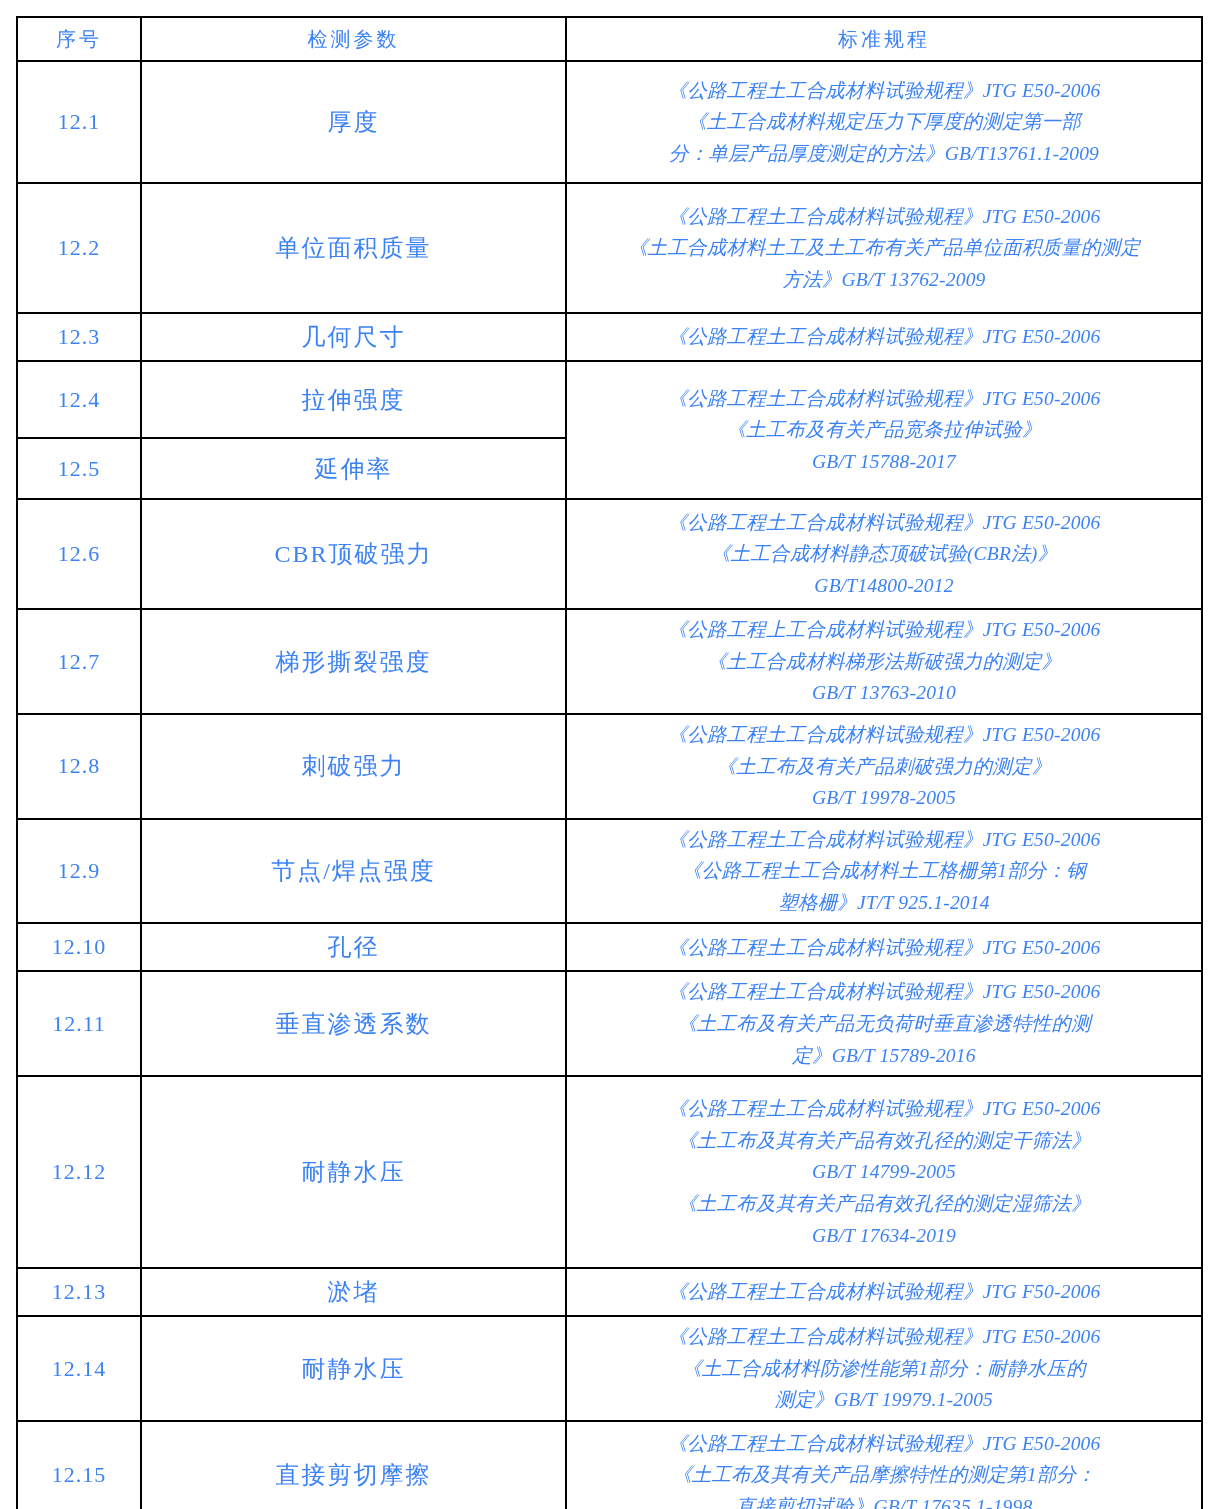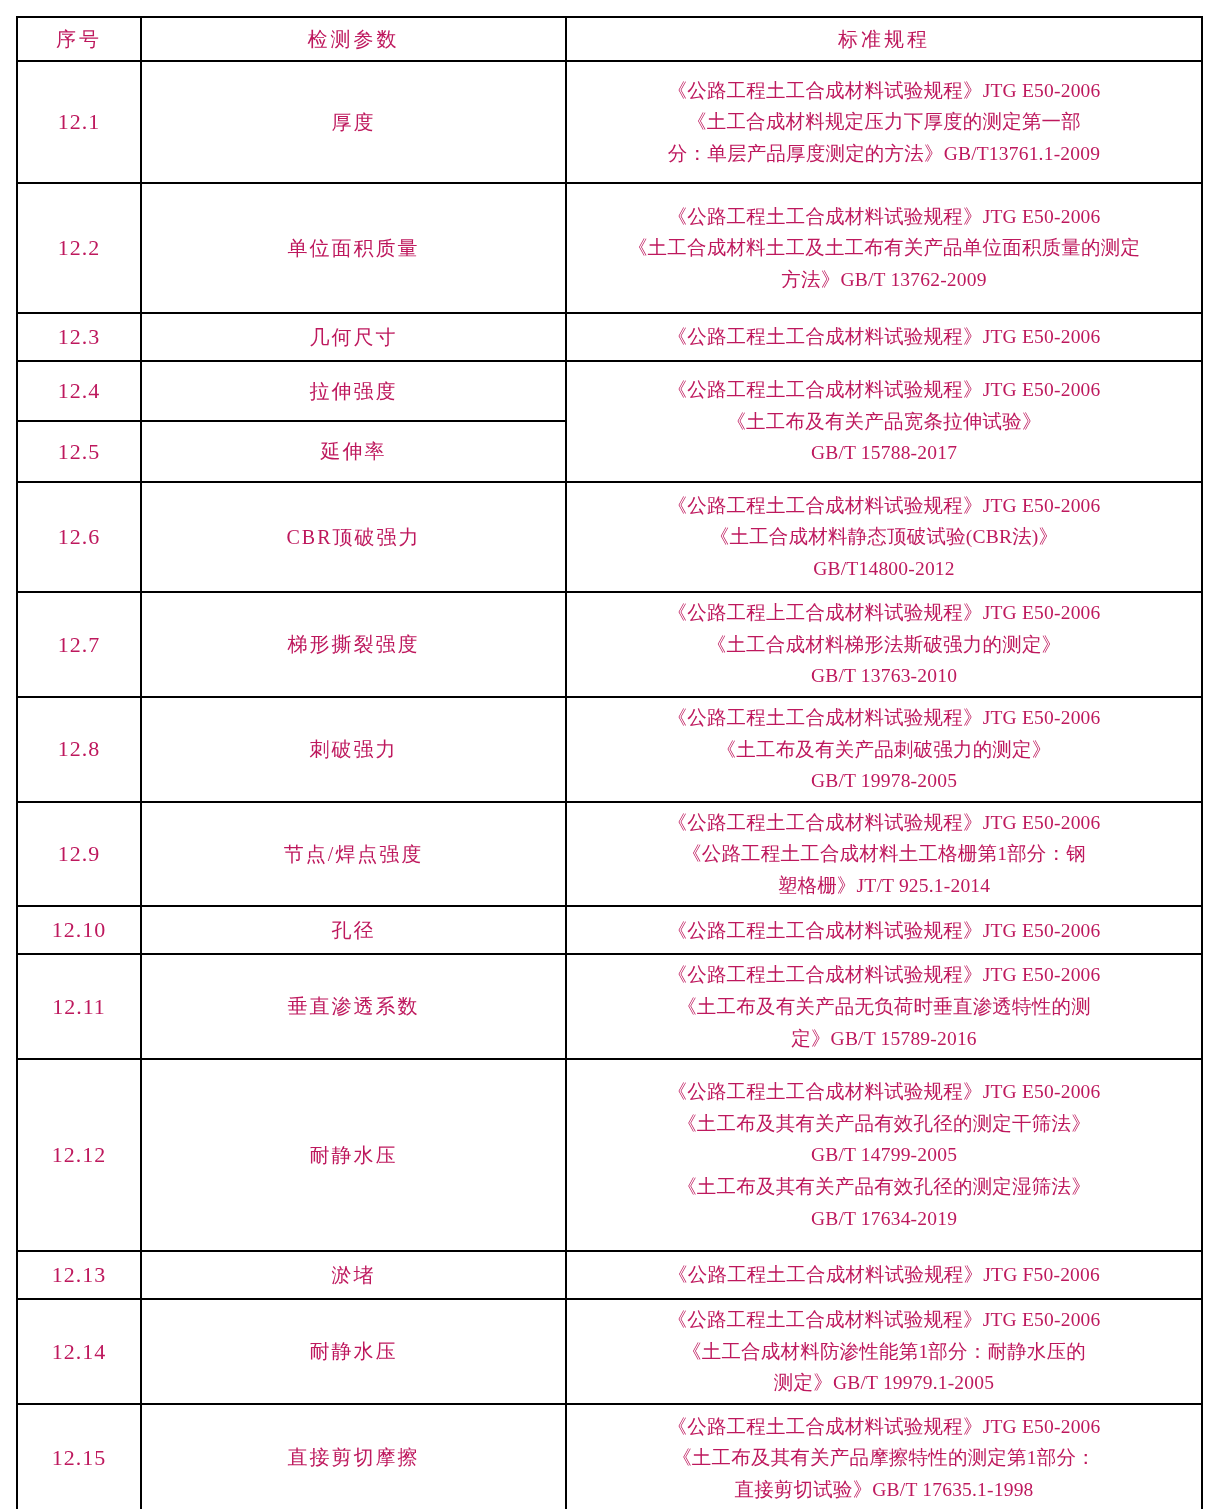--- a/index.html
+++ b/index.html
@@ -32,60 +32,61 @@
   }
 
   table.spec-table td,
   table.spec-table th {
     border: 2px solid #000000;
     text-align: center;
     vertical-align: middle;
     padding: 4px 6px;
     box-sizing: border-box;
     font-weight: normal;
-    color: #be185d;
+    color: #3b82f6;
   }
 
   col.c-index  { width: 124px; }
   col.c-param  { width: 425px; }
   col.c-std    { width: 636px; }
 
   .hdr-cell {
     height: 44px;
     font-size: 20px;
     letter-spacing: 3px;
   }
 
   .idx-cell {
     font-size: 22px;
     letter-spacing: 1px;
     font-family: "Liberation Serif", "DejaVu Serif", serif;
   }
 
   .param-cell {
-    font-size: 20px;
+    font-size: 24px;
     letter-spacing: 2px;
   }
 
   .std-cell {
     font-size: 19.5px;
     line-height: 1.62;
     letter-spacing: 0.2px;
     padding-left: 10px;
     padding-right: 10px;
   }
 
   .std-cell .ln {
     display: block;
     white-space: nowrap;
+    font-style: italic;
   }
   tr.r-1   td { height: 122px; }
   tr.r-2   td { height: 130px; }
   tr.r-s   td { height: 48px; margin-left: 24px; }
-  tr.r-3   td { height: 60px; }
+  tr.r-3   td { height: 77px; }
   tr.r-4   td { height: 61px; }
   tr.r-5   td { height: 110px; }
   tr.r-6   td { height: 105px; }
   tr.r-7   td { height: 98px; }
   tr.r-8   td { height: 95px; }
   tr.r-9   td { height: 104px; }
   tr.r-big td { height: 192px; }
   tr.r-10  td { height: 96px; }
   tr.r-11  td { height: 108px; }
 </style>

